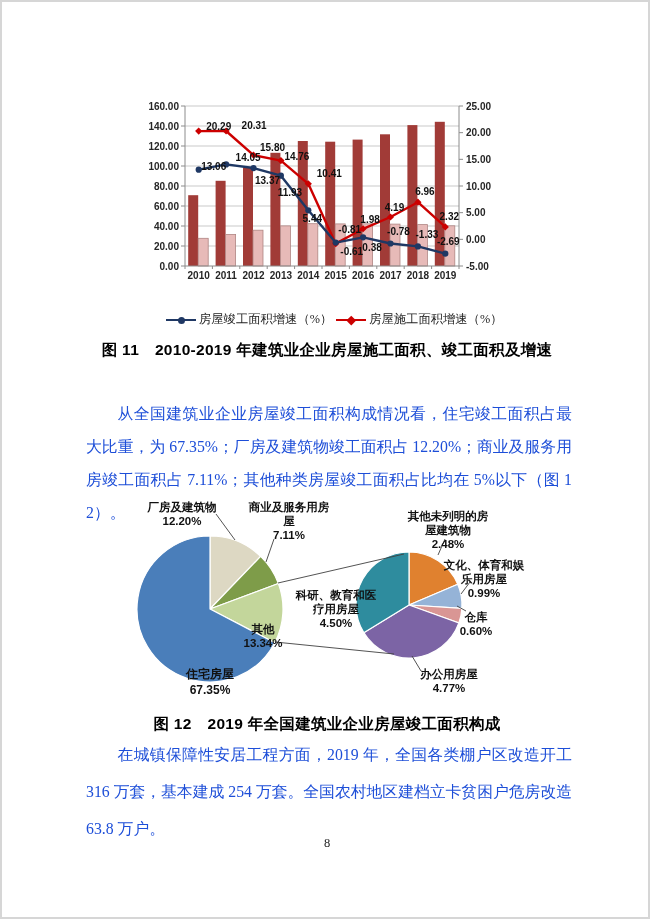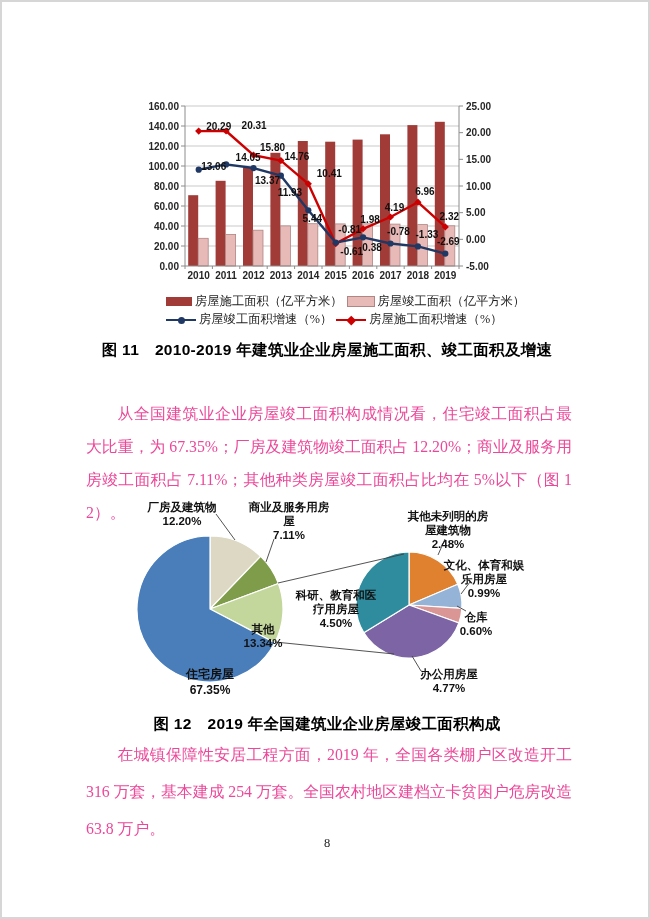--- a/index.html
+++ b/index.html
@@ -28,21 +28,21 @@
   .sw-line .ln{position:absolute; left:0; top:5px; width:30px; height:2.5px;}
   .sw-line .diamond{position:absolute; left:12px; top:3px; width:6.5px; height:6.5px; transform:rotate(45deg);}
   .sw-line .dot{position:absolute; left:12px; top:3px; width:7px; height:7px; border-radius:50%;}
   
   .fig-caption{
     left:0; width:650px; text-align:center; font-weight:700; font-size:15.5px;
     color:#000; font-family:"Liberation Sans","DejaVu Sans",sans-serif;
     letter-spacing:0.3px;
   }
   .para{
-    left:84px; width:486px; font-size:15.8px; color:#ec4899;
+    left:84px; width:486px; font-size:15.8px; color:#1d4ed8;
     text-align:justify; text-indent:2em; word-break:break-all;
   }
   #para1{top:395px; line-height:33px;}
   #para2{top:734px; line-height:37px;}
   
   #pies-chart{left:0; top:492px;}
   .pl{
     position:absolute; transform:translateX(-50%); text-align:center;
     font:700 11.5px "Liberation Sans","DejaVu Sans",sans-serif;
     line-height:14px; color:#111; word-break:break-all;
@@ -186,30 +186,20 @@
       <text x="122.5" y="86.52666666666667" text-anchor="middle" class="dlab">13.37</text>
       <text x="144.89999999999998" y="99.20666666666666" text-anchor="middle" class="dlab">11.93</text>
       <text x="167.3" y="124.82" text-anchor="middle" class="dlab">5.44</text>
       <text x="206.7" y="158.08666666666667" text-anchor="middle" class="dlab">-0.61</text>
       <text x="227.1" y="153.80666666666667" text-anchor="middle" class="dlab">0.38</text>
       <text x="253.5" y="137.99333333333334" text-anchor="middle" class="dlab">-0.78</text>
       <text x="281.9" y="140.92666666666668" text-anchor="middle" class="dlab">-1.33</text>
       <text x="303.3" y="148.18" text-anchor="middle" class="dlab">-2.69</text>
     </svg>
 
-  <div class="legend-row" style="top:291px;">
-    <span class="item">
-      <span class="sw-bar" id="sw-bar-0" style="background: rgb(161, 59, 55);"></span>
-      <span>房屋施工面积（亿平方米）</span>
-    </span>
-    <span class="item">
-      <span class="sw-bar" id="sw-bar-1" style="background: rgb(231, 186, 184); border: 1px solid rgb(176, 133, 131);"></span>
-      <span>房屋竣工面积（亿平方米）</span>
-    </span>
-  </div>
   <div class="legend-row" style="top:309px;">
     <span class="item">
       <span class="sw-line">
         <span class="ln" id="sw-ln-1" style="background: rgb(31, 56, 100);"></span>
           <span class="dot" id="sw-mk-1" style="background: rgb(31, 56, 100);"></span>
       </span>
       <span>房屋竣工面积增速（%）</span>
     </span>
     <span class="item">
       <span class="sw-line">

